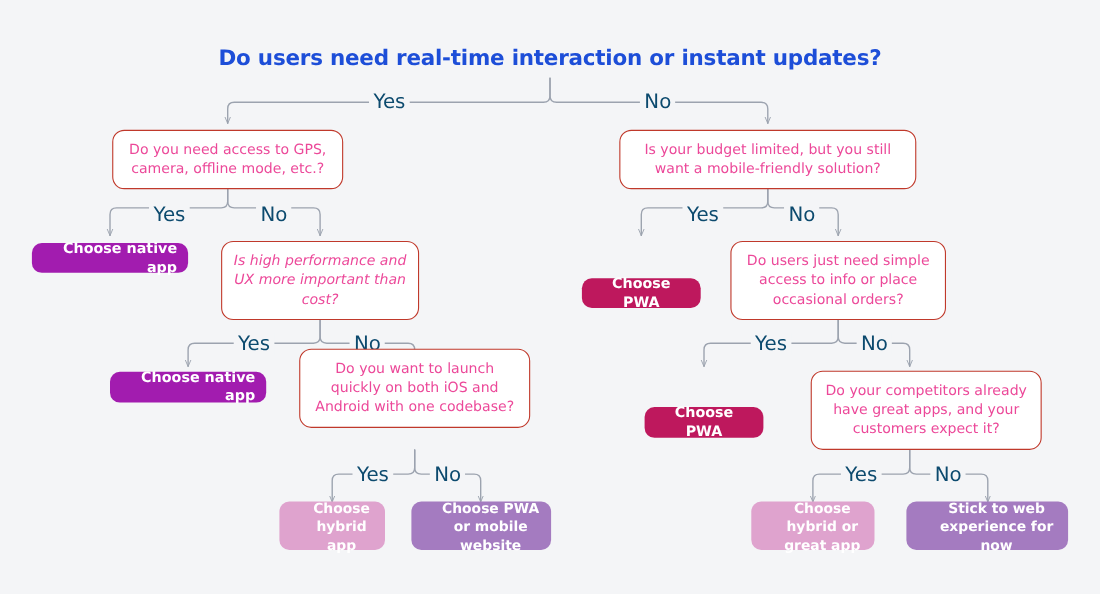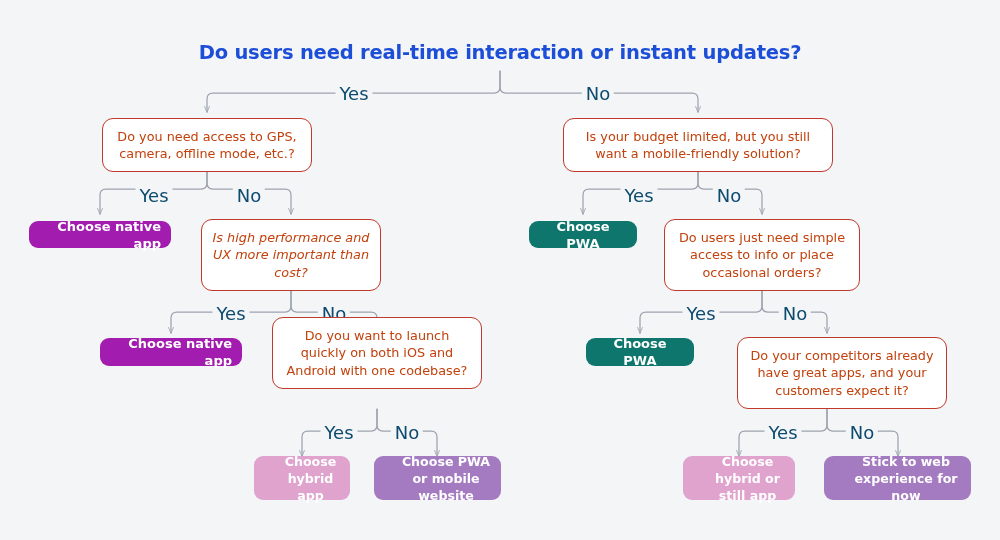--- a/index.html
+++ b/index.html
@@ -42,36 +42,36 @@
     box-sizing: border-box;
     display: flex;
     align-items: center;
     justify-content: center;
     text-align: center;
   }
   .question {
     background: #ffffff;
     border: 1.3px solid #c0392b;
     border-radius: 11px;
-    color: #c2410c;
+    color: #ec4899;
     font-size: 12.8px;
     line-height: 17.5px;
     padding: 4px 10px;
   }
   .pill {
     border-radius: 9px;
     color: #ffffff;
     font-size: 13px;
     line-height: 17px;
     font-weight: bold;
     padding: 4px 10px;
   }
   .pill-sm { font-size: 12.6px; padding-left: 27px; }
   .pill-red    { background: #a21caf; text-align: right; }
-  .pill-rose   { background: #0f766e; }
+  .pill-rose   { background: #be185d; margin-top: 32px; }
   .pill-pink   { background: #dfa3ce; }
   .pill-purple { background: #a47bc0; }
 
   .edge-label {
     position: absolute;
     font-size: 18px;
     color: #0c4a6e;
     background: #f4f5f7;
     padding: 0 4px;
     white-space: nowrap;
@@ -154,17 +154,17 @@
   <div class="node question" style="left:563px; top:118px; width:270px; height:54px;">Is your budget limited, but you still want a mobile-friendly solution?</div>
 
   <div class="node pill pill-rose" style="left:529px; top:221px; width:108px; height:27px;">Choose PWA</div>
 
   <div class="node question" style="left:664px; top:219px; width:196px; height:72px;">Do users just need simple access to info or place occasional orders?</div>
 
   <div class="node pill pill-rose" style="left:586px; top:338px; width:108px; height:28px;">Choose PWA</div>
 
   <div class="node question" style="left:722px; top:337px; width:210px; height:72px;margin-left:15px;">Do your competitors already have great apps, and your customers expect it?</div>
 
-  <div class="node pill pill-pink pill-sm" style="left:683px; top:456px; width:112px; height:44px;">Choose hybrid or still app</div>
+  <div class="node pill pill-pink pill-sm" style="left:683px; top:456px; width:112px; height:44px;">Choose hybrid or great app</div>
 
   <div class="node pill pill-purple pill-sm" style="left:824px; top:456px; width:147px; height:44px;">Stick to web experience for now</div>
 
 </div>
 
 </body></html>

